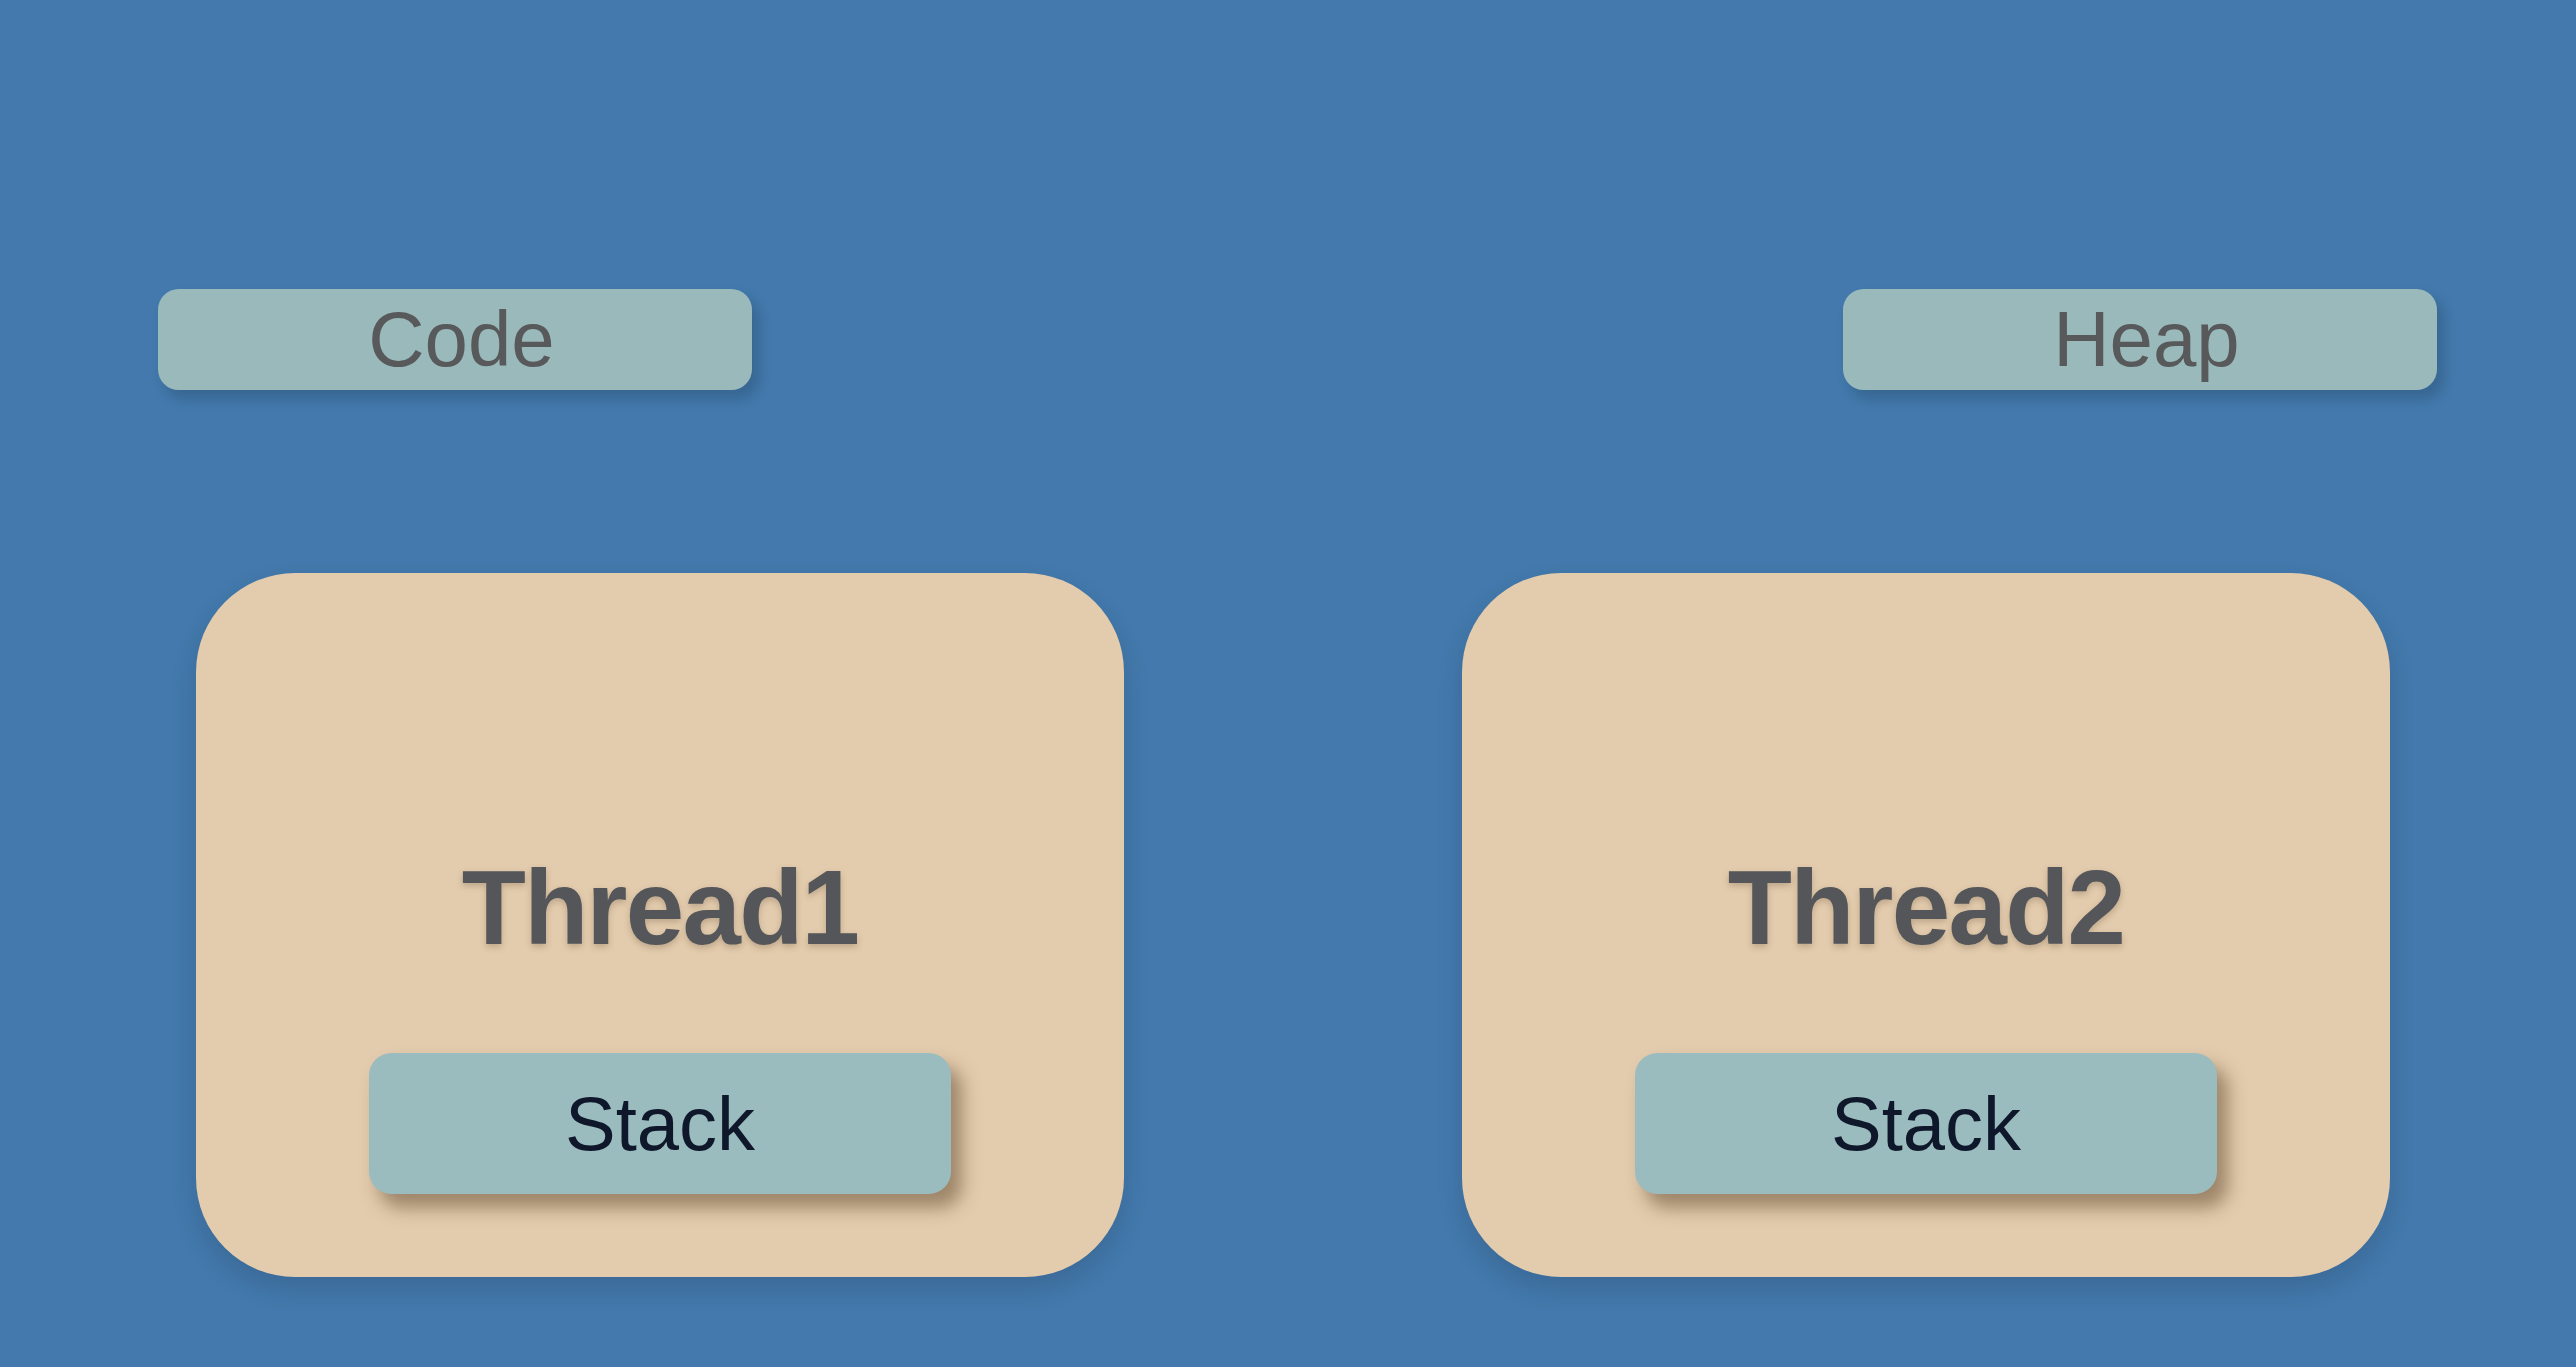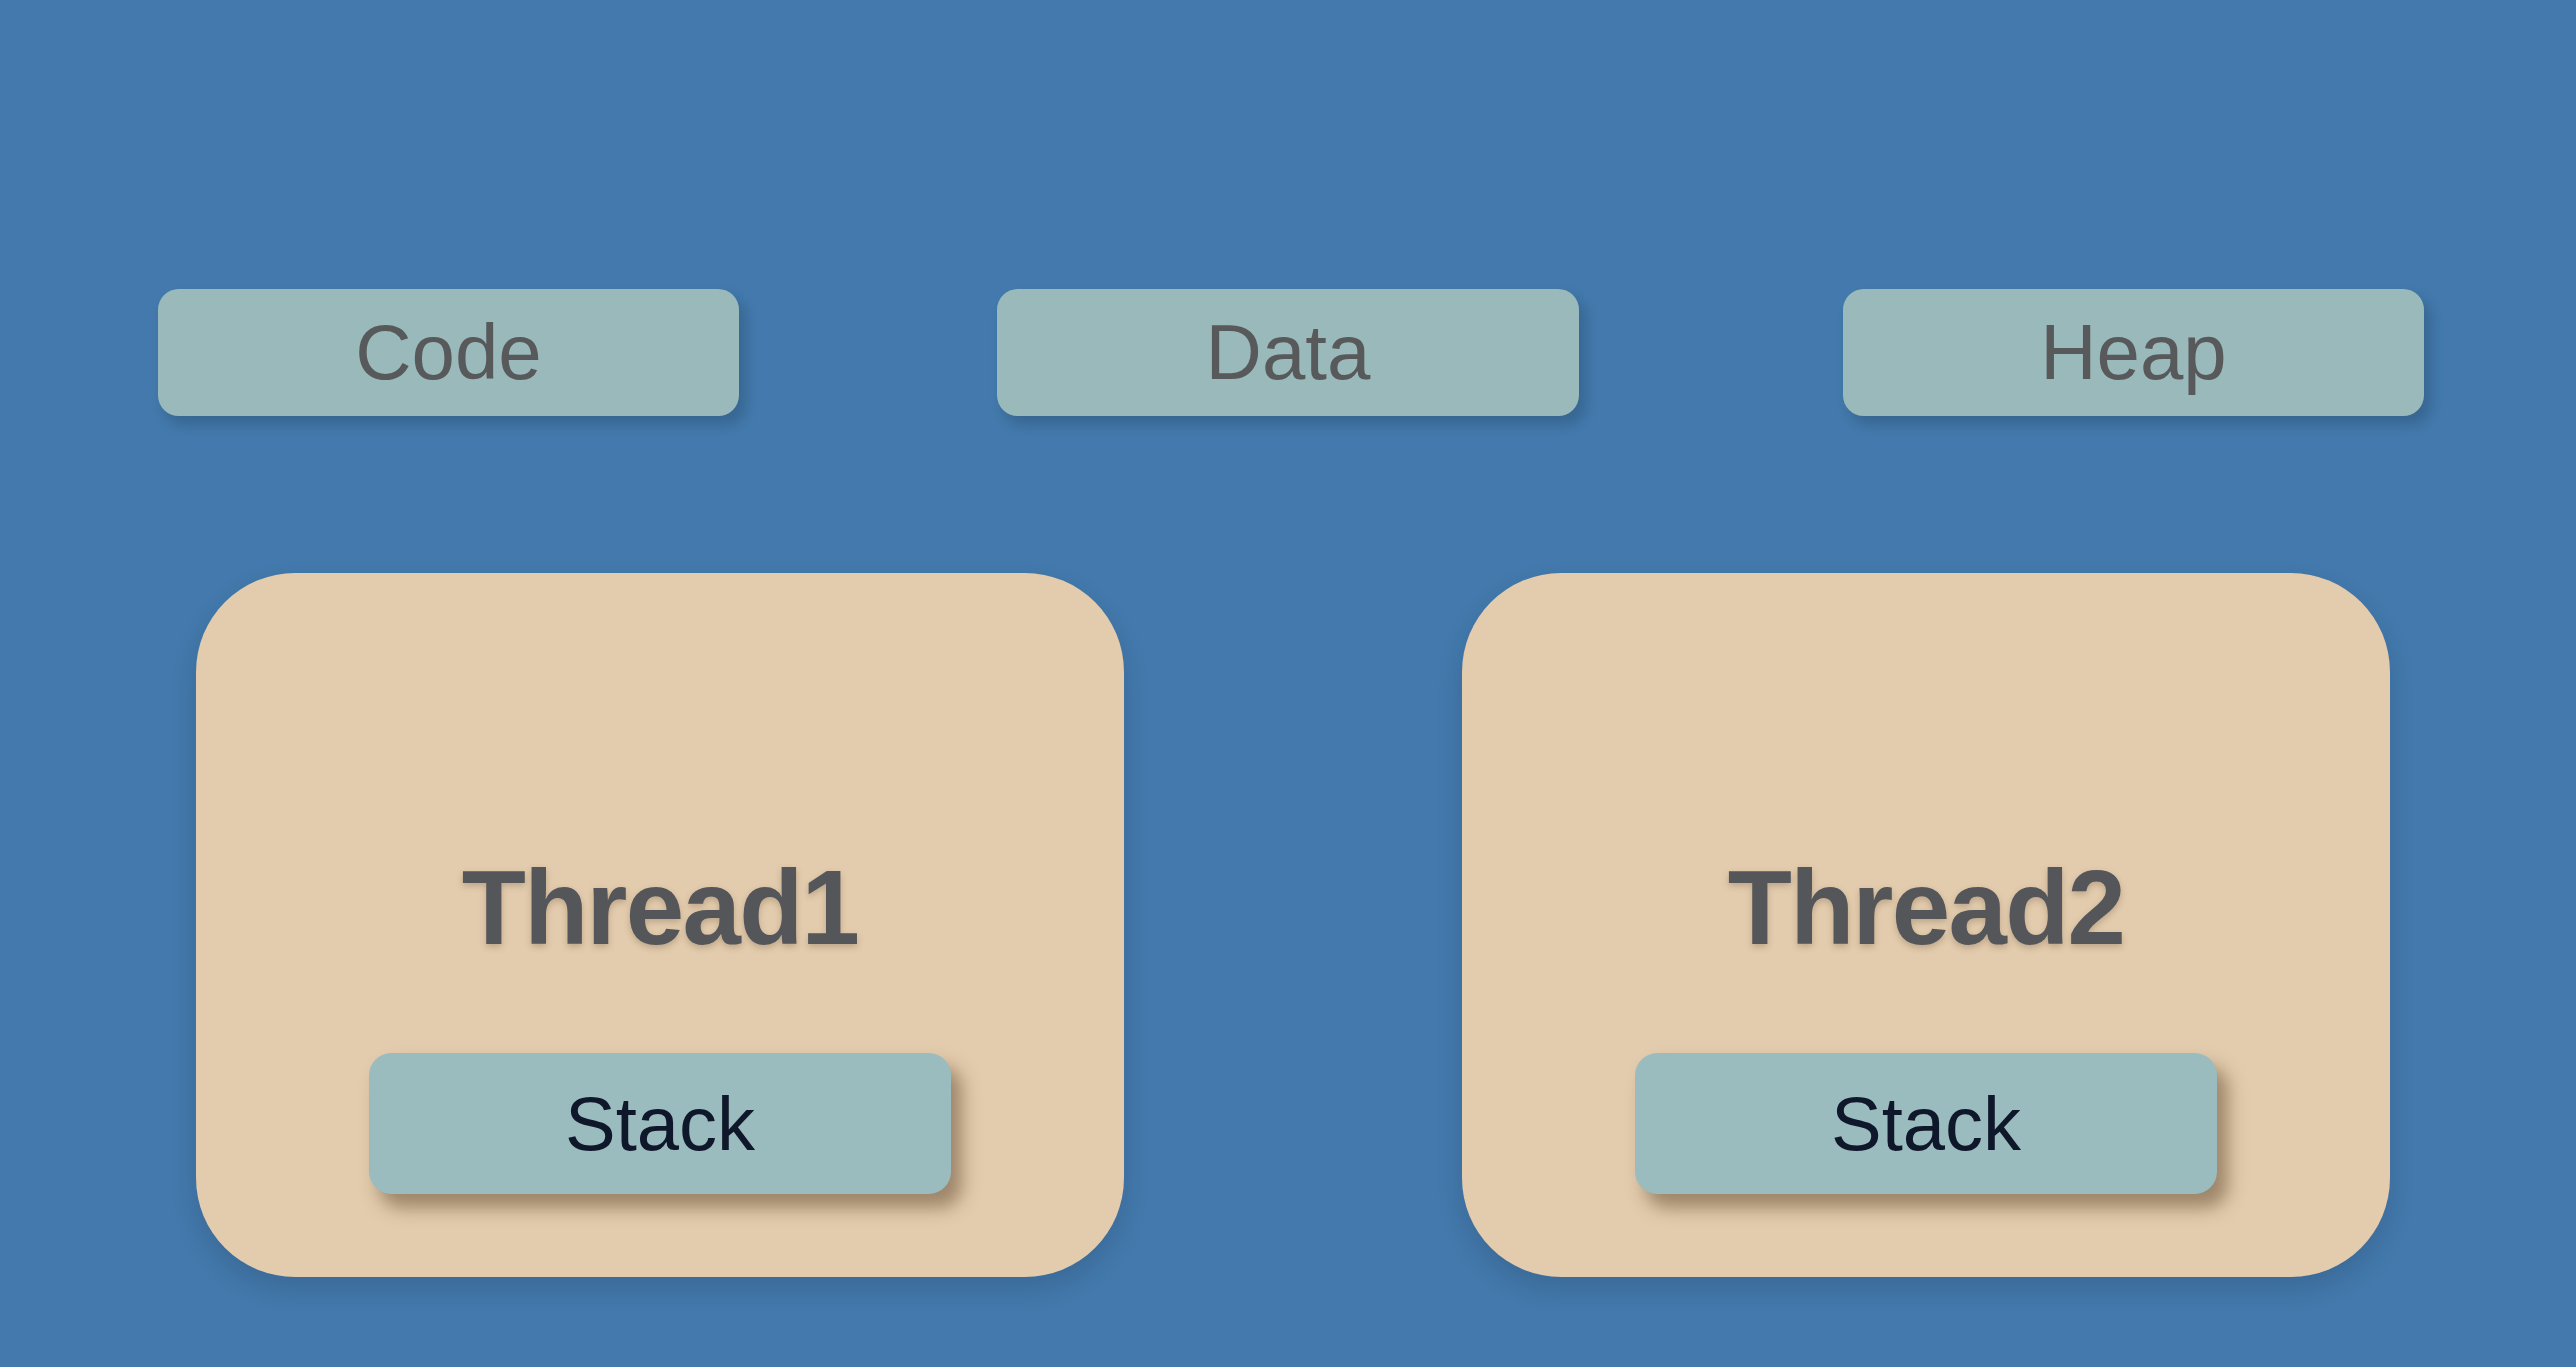--- a/index.html
+++ b/index.html
@@ -26,29 +26,30 @@
     justify-content: center;
     font-size: 112px;
     font-weight: bold;
     letter-spacing: -1.7px;
     color: #F2F4F6;
     text-shadow: 0 3.4px 7.8px rgba(40, 50, 60, 0.35);
   }
   .segment-box {
     position: absolute;
     top: 289px;
-    height: 127px;
+    height: 101px;
     border-radius: 20.7px;
     background: #9AB9BB;
     box-shadow: 6.9px 8.6px 12px rgba(20, 40, 60, 0.22);
     display: flex;
     align-items: center;
     justify-content: center;
     font-size: 78px;
     color: #58595B;
+    padding-left: 13px;
   }
   .segment-code { left: 158px;  width: 581px; }
   .segment-data { left: 997px; width: 582px; }
   .segment-heap { left: 1843px; width: 581px; text-align: right; }
 
   .thread-box {
     position: absolute;
     top: 573px;
     width: 928px;
     height: 704px;
@@ -93,23 +94,20 @@
 </head>
 <body>
 
 <div id="stage">
 
 
   <div class="segment-box segment-code">
     <span>Code</span>
   </div>
 
-  <div class="segment-box segment-data">
-    <span>Data</span>
-  </div>
 
   <div class="segment-box segment-heap">
     <span>Heap</span>
   </div>
 
   <div class="thread-box thread-1">
     <div class="thread-label">Thread1</div>
     <div class="stack-box">
       <span>Stack</span>
     </div>

